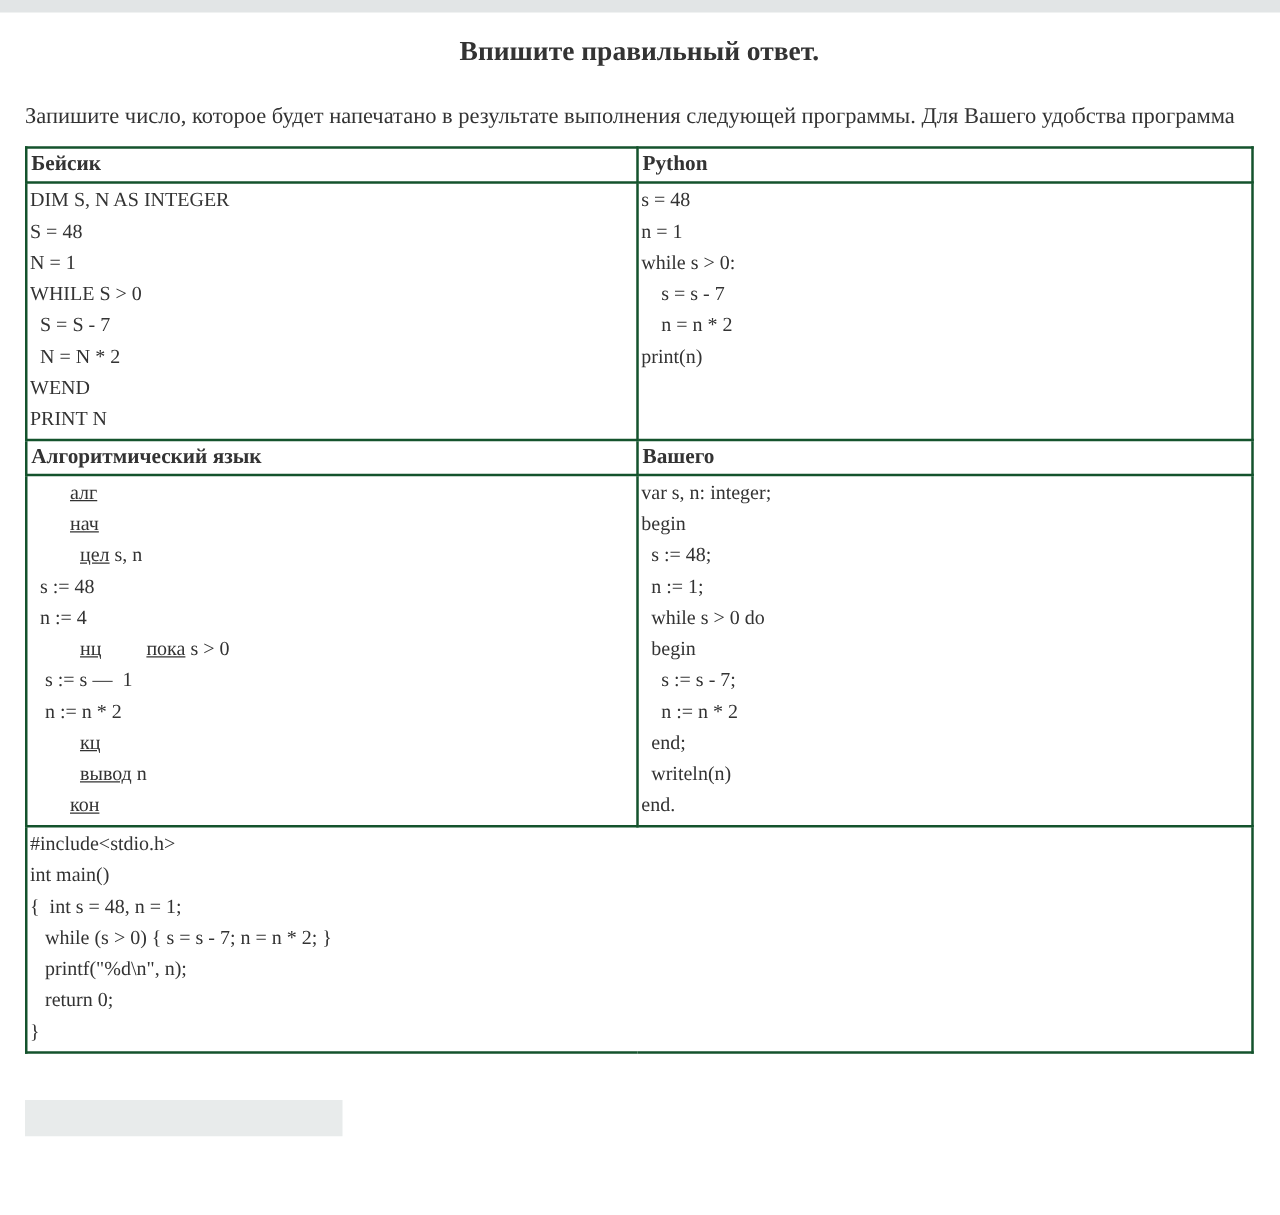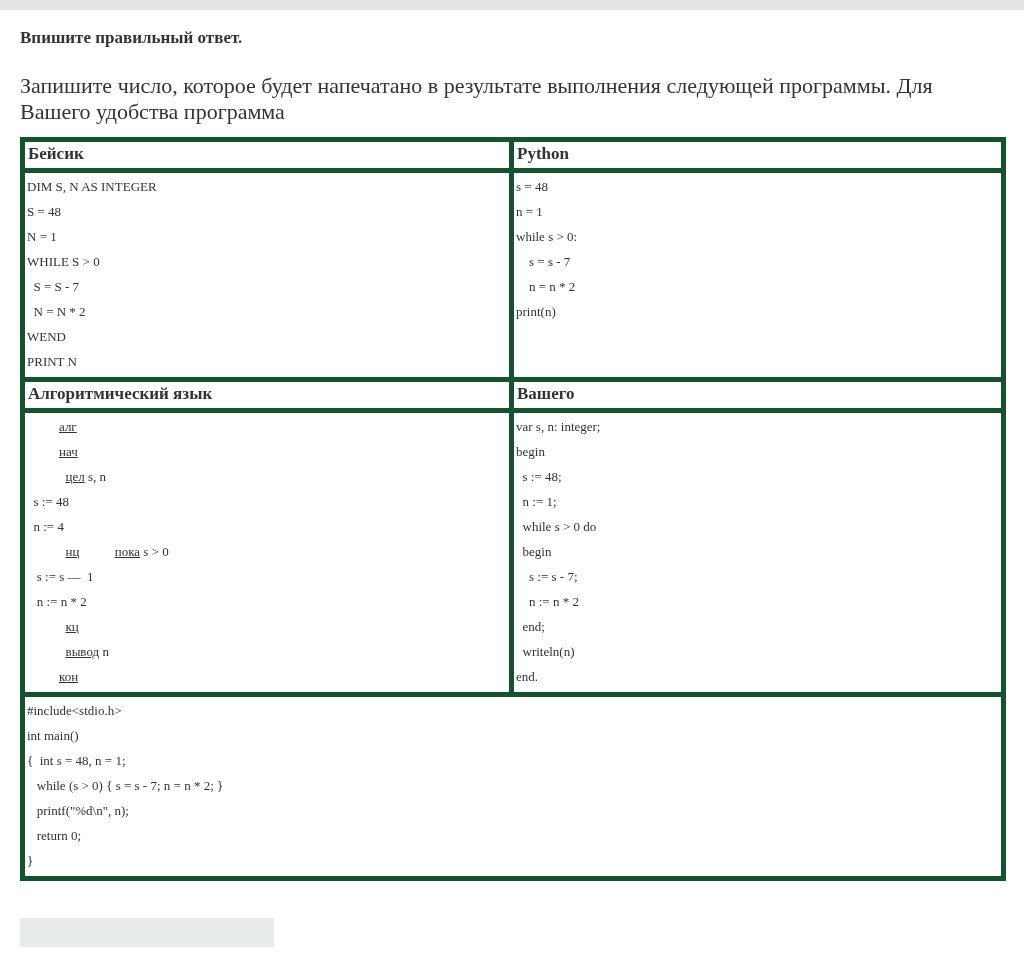--- a/index.html
+++ b/index.html
@@ -3,34 +3,34 @@
 <meta charset="utf-8">
 <style>
   html,body{margin:0;padding:0;}
   body{
     width:1024px;height:972px;background:#ffffff;
     font-family:"Liberation Serif",serif;color:#333333;
     overflow:hidden;
   }
   .top-bar{width:1024px;height:10px;background:#e2e5e6;}
   .content{margin:0 20px;width:983px;}
-  .title{font-weight:bold;font-size:17px;margin:18px 0 0 0;}
-  .intro{font-size:22px;line-height:26px;margin:25px 0 12px 0;}
+  .title{font-weight:bold;font-size:22px;margin:18px 0 0 0;text-align:center;}
+  .intro{font-size:18px;line-height:26px;margin:25px 0 12px 0;}
   table.code-table{
     border-collapse:collapse;width:983px;table-layout:fixed;
   }
   table.code-table th, table.code-table td{
-    border:5px solid #14532d;vertical-align:top;text-align:left;padding:0;
+    border:2px solid #14532d;vertical-align:top;text-align:left;padding:0;
   }
   table.code-table th{
     font-size:17px;font-weight:bold;padding:2px 4px 2px 3px;
     border-bottom-width:2px;height:22px;
   }
   td pre{
-    margin:0;font-family:"Liberation Serif",serif;font-size:13px;
+    margin:0;font-family:"Liberation Serif",serif;font-size:16px;
     line-height:25px;padding:1px 2px 3px 2px;white-space:pre;
   }
   .u{text-decoration:underline;margin-left:32px;}
   .answer-row{margin-top:37px;}
   .answer-row input{
     display:block;width:254px;height:29px;background:#e8ebeb;
     border:none;outline:none;font-family:"Liberation Serif",serif;
     font-size:17px;color:#333;padding:0 6px;box-sizing:border-box;
   }
   .col-left{width:489px;}

